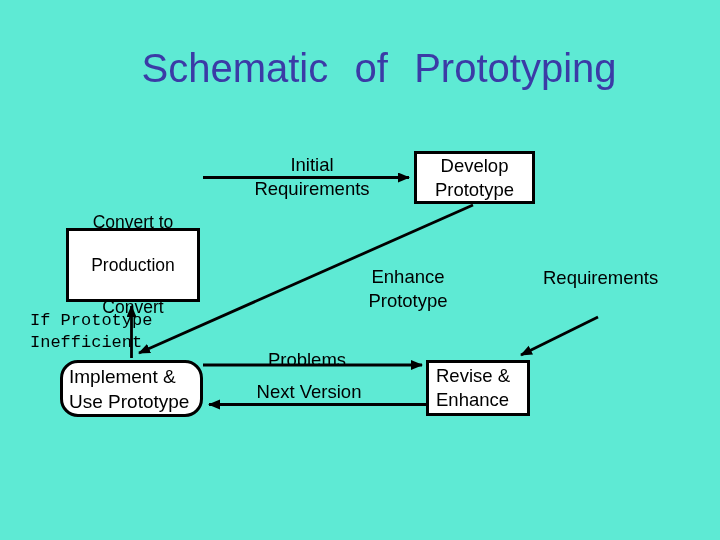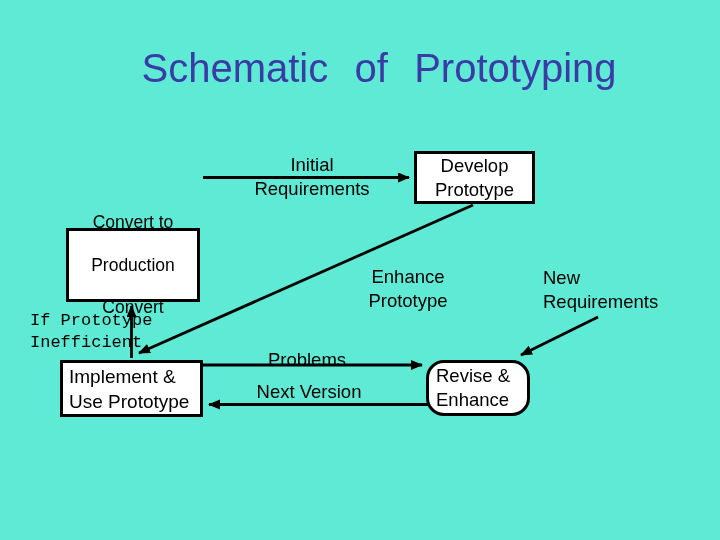--- a/index.html
+++ b/index.html
@@ -79,42 +79,41 @@
     <div>Develop</div>
     <div>Prototype</div>
   </div>
 
   <div class="box centered lh225" style="left:66px; top:228px; width:134px; height:74px; font-size:17.5px;gap:20px;">
     <div>Convert to</div>
     <div>Production</div>
     <div>Convert</div>
   </div>
 
-  <div class="box leftal lh25" style="left:60px; top:360px; width:143px; height:57px; padding-left:6px; font-size:19px;">
+  <div class="box leftal lh25" style="left:60px; top:360px; width:143px; height:57px; padding-left:6px; font-size:19px;border-radius:18px;">
     <div>Implement &amp;</div>
     <div>Use Prototype</div>
   </div>
 
-  <div class="box leftal lh24" style="left:426px; top:360px; width:104px; height:56px; padding-left:7px;border-radius:18px;">
+  <div class="box leftal lh24" style="left:426px; top:360px; width:104px; height:56px; padding-left:7px;">
     <div>Revise &amp;</div>
     <div>Enhance</div>
   </div>
 
   <div class="lbl centered" style="left:222px; top:153px; width:180px;">
     <div>Initial</div>
     <div>Requirements</div>
   </div>
 
   <div class="lbl centered" style="left:348px; top:265px; width:120px;">
     <div>Enhance</div>
     <div>Prototype</div>
   </div>
 
   <div class="lbl" style="left:543px; top:266px;">
-    <div>New</div>
     <div>Requirements</div>
   </div>
 
   <div class="lbl small" style="left:30px; top:310px;font-family:Liberation Mono, monospace;">
     <div>If Prototype</div>
     <div>Inefficient</div>
   </div>
 
   <div class="lbl centered" style="left:237px; top:348px; width:140px;">Problems</div>
 

